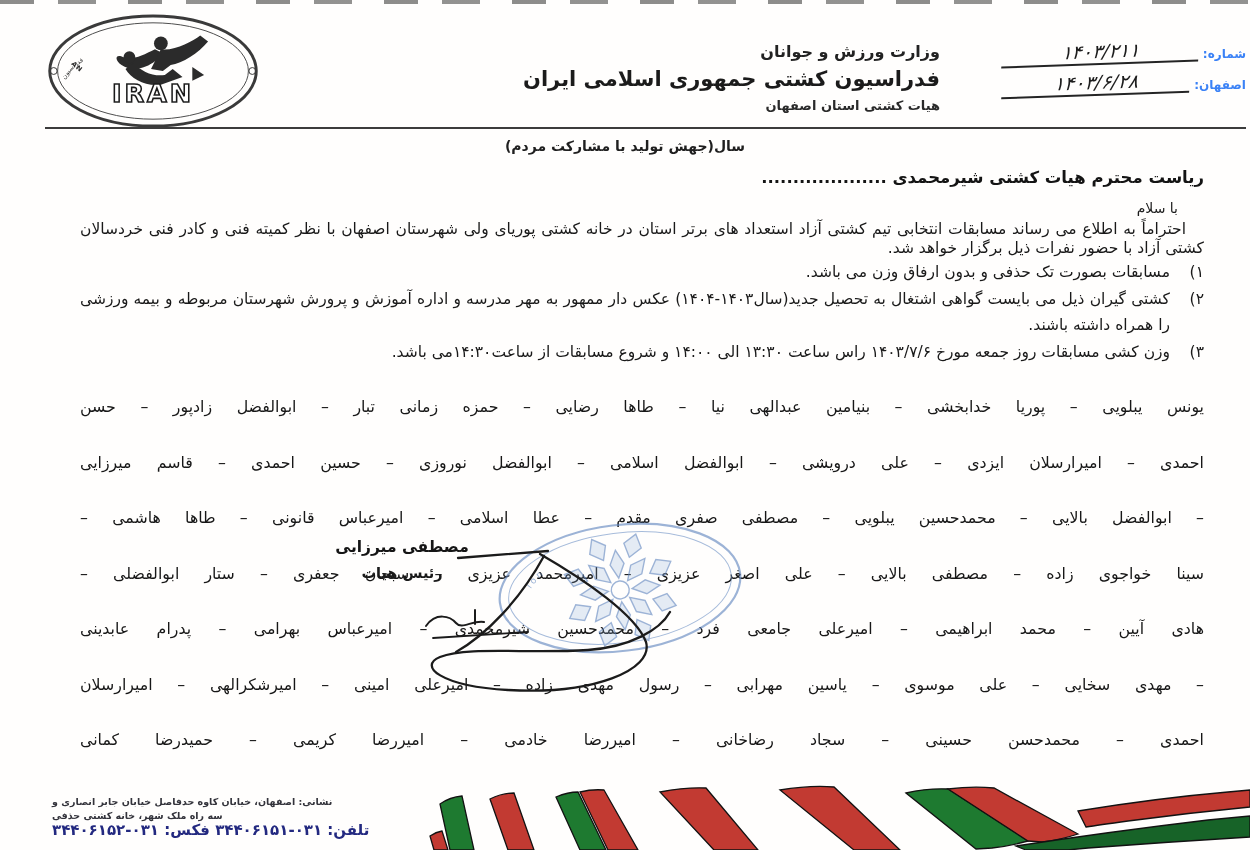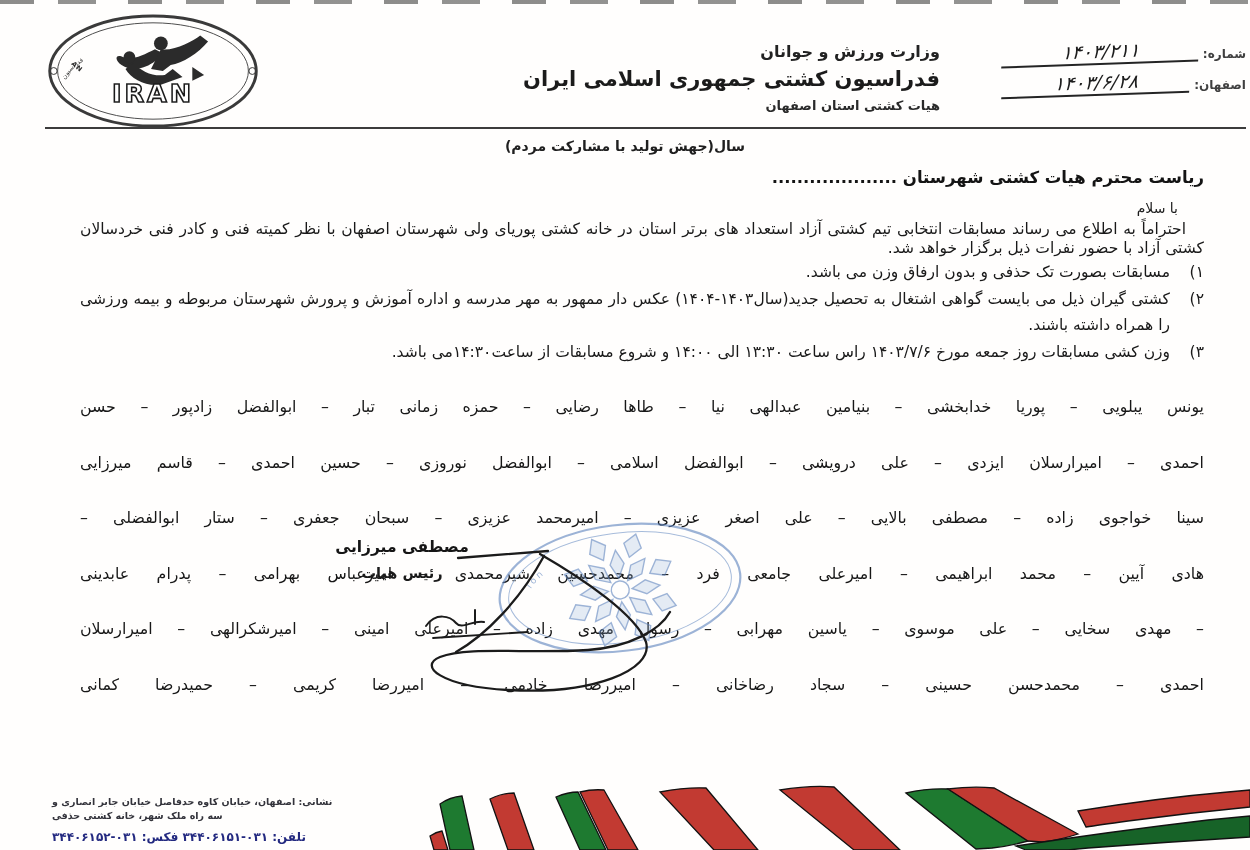--- a/index.html
+++ b/index.html
@@ -13,21 +13,21 @@
 
   .logo { position:absolute; left:44px; top:12px; width:218px; height:118px; }
 
   .hdr-center { position:absolute; left:400px; top:42px; width:540px; direction:rtl; }
   .hdr-ministry   { font-size:16px; font-weight:bold; color:#222; letter-spacing:.5px; }
   .hdr-federation { font-size:21px; font-weight:bold; color:#1b1b1b; margin-top:6px; letter-spacing:.5px; }
   .hdr-board      { font-size:13px; font-weight:bold; color:#2a2a2a; margin-top:7px; }
 
   .refblock { position:absolute; right:4px; top:40px; width:244px; direction:rtl; }
   .refrow { display:flex; align-items:flex-end; gap:4px; margin-bottom:6px; }
-  .reflabel { font-size:12px; font-weight:bold; color:#404040; white-space:nowrap; padding-bottom:4px; }
+  .reflabel { font-size:12px; font-weight:bold; color:#3b82f6; white-space:nowrap; padding-bottom:4px; }
   .refvalue { font-size:19px; color:#1d1d1d; flex:1; text-align:center;
               border-bottom:2px solid #242424; padding:0 4px 1px 4px;
               transform:rotate(-2deg) skewX(-6deg); font-style:italic; letter-spacing:1px; }
 
   .divider { position:absolute; left:45px; right:4px; top:127px; border-top:2px solid #3c3c3c; }
 
   .slogan { position:absolute; left:0; right:0; top:138px; text-align:center;
             font-size:14px; font-weight:bold; color:#1f1f1f; }
 
   .letter { position:absolute; left:80px; right:46px; top:168px; direction:rtl; }
@@ -46,21 +46,21 @@
   .signblock { position:absolute; left:322px; top:538px; width:160px; text-align:center; direction:rtl; }
   .signname  { font-size:15.5px; font-weight:bold; color:#151515; }
   .signtitle { font-size:14.5px; font-weight:bold; color:#1a1a1a; margin-top:9px; }
 
   .stamp { position:absolute; left:492px; top:514px; width:256px; height:148px; }
   .sigstroke { position:absolute; left:378px; top:528px; width:345px; height:178px; }
 
   .footer-addr { position:absolute; left:52px; top:795px; width:372px; text-align:left;
                  direction:rtl; font-weight:bold; }
   .addr1, .addr2 { font-size:9.5px; color:#33333b; line-height:13.5px; }
-  .phone { font-size:12px; color:#232980; line-height:15px; margin-top:8px; letter-spacing:.5px; }
+  .phone { font-size:15px; color:#232980; line-height:15px; margin-top:1px; letter-spacing:.5px; }
 
   .stripes { position:absolute; left:428px; top:784px; width:822px; height:66px; }
 </style>
 </head>
 <body>
 
 <div class="page">
 
   <div class="scan-top"></div>
 
@@ -106,21 +106,21 @@
       <span class="reflabel">اصفهان:</span>
       <span class="refvalue">۱۴۰۳/۶/۲۸</span>
     </div>
   </div>
 
   <div class="divider"></div>
 
   <div class="slogan">سال(جهش تولید با مشارکت مردم)</div>
 
   <div class="letter">
-    <div class="salutation">ریاست محترم هیات کشتی شهرستان ....................</div>
+    <div class="salutation">ریاست محترم هیات کشتی شیرمحمدی ....................</div>
     <div class="greeting">با سلام</div>
     <div class="intro">احتراماً به اطلاع می رساند مسابقات انتخابی تیم کشتی آزاد استعداد های برتر استان در خانه کشتی پوریای ولی شهرستان اصفهان  با نظر کمیته فنی  و کادر فنی خردسالان کشتی آزاد با حضور نفرات ذیل برگزار خواهد شد.</div>
 
     <div class="items">
       <div class="item">
         <span class="num">۱)</span>
         <span class="txt">مسابقات بصورت تک حذفی و بدون ارفاق وزن می باشد.</span>
       </div>
       <div class="item">
         <span class="num">۲)</span>
@@ -128,20 +128,21 @@
       </div>
       <div class="item">
         <span class="num">۳)</span>
         <span class="txt">وزن کشی مسابقات روز جمعه مورخ ۱۴۰۳/۷/۶ راس ساعت ۱۳:۳۰ الی ۱۴:۰۰ و شروع مسابقات از ساعت۱۴:۳۰می باشد.</span>
       </div>
     </div>
 
     <div class="names">
       <div class="names-line">یونس یبلویی – پوریا خدابخشی – بنیامین عبدالهی نیا – طاها رضایی – حمزه زمانی تبار – ابوالفضل زادپور – حسن</div>
       <div class="names-line">احمدی – امیرارسلان ایزدی – علی درویشی – ابوالفضل اسلامی – ابوالفضل نوروزی – حسین احمدی – قاسم میرزایی</div>
+      <div class="names-line">– ابوالفضل بالایی – محمدحسین یبلویی – مصطفی صفری مقدم – عطا اسلامی – امیرعباس قانونی – طاها هاشمی –</div>
       <div class="names-line">سینا خواجوی زاده – مصطفی بالایی – علی اصغر عزیزی – امیرمحمد عزیزی – سبحان جعفری – ستار ابوالفضلی –</div>
       <div class="names-line">هادی آیین – محمد ابراهیمی – امیرعلی جامعی فرد – محمدحسین شیرمحمدی – امیرعباس بهرامی – پدرام عابدینی</div>
       <div class="names-line">– مهدی سخایی – علی موسوی – یاسین مهرابی – رسول مهدی زاده – امیرعلی امینی – امیرشکرالهی – امیرارسلان</div>
       <div class="names-line">احمدی – محمدحسن حسینی – سجاد رضاخانی – امیررضا خادمی – امیررضا کریمی – حمیدرضا کمانی</div>
     </div>
   </div>
 
   <div class="signblock">
     <div class="signname">مصطفی میرزایی</div>
     <div class="signtitle">رئیس هیات</div>

